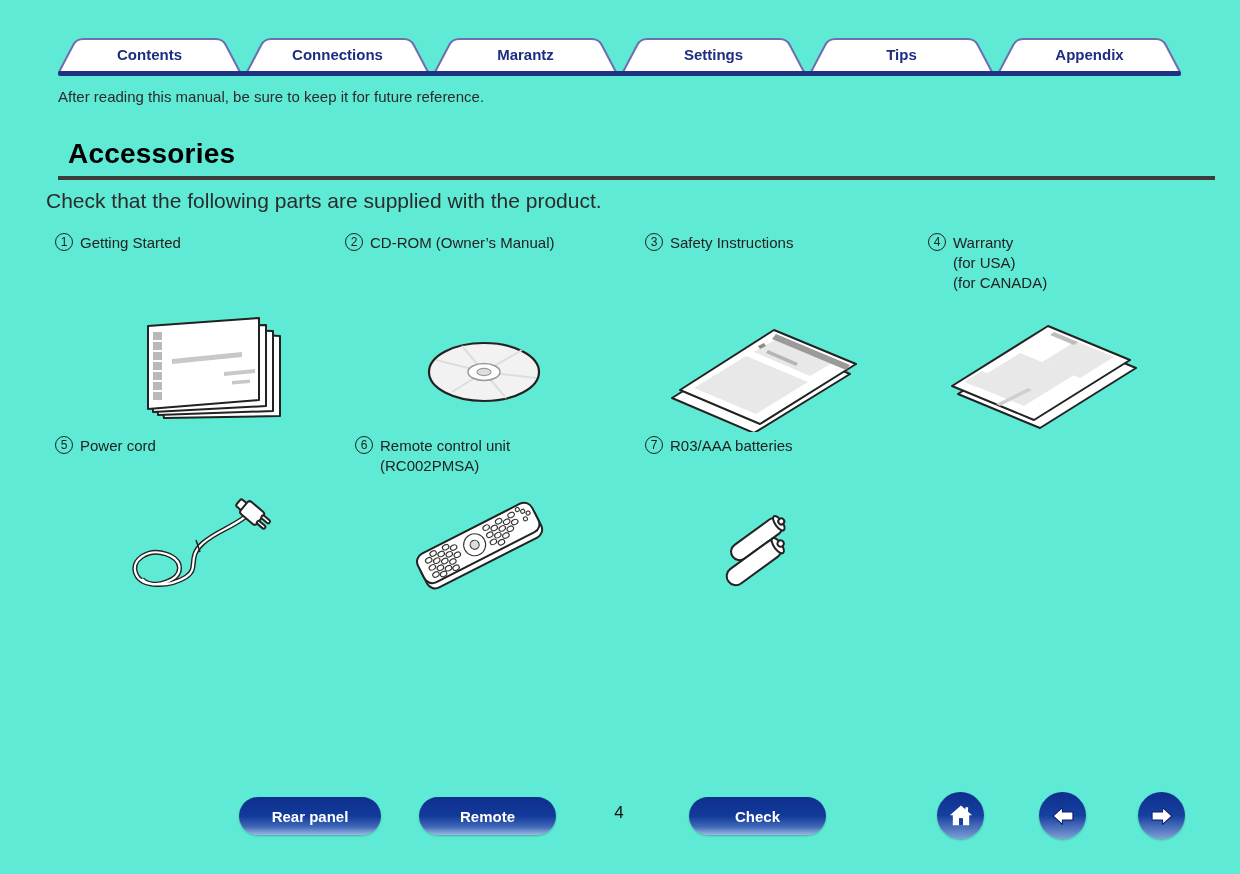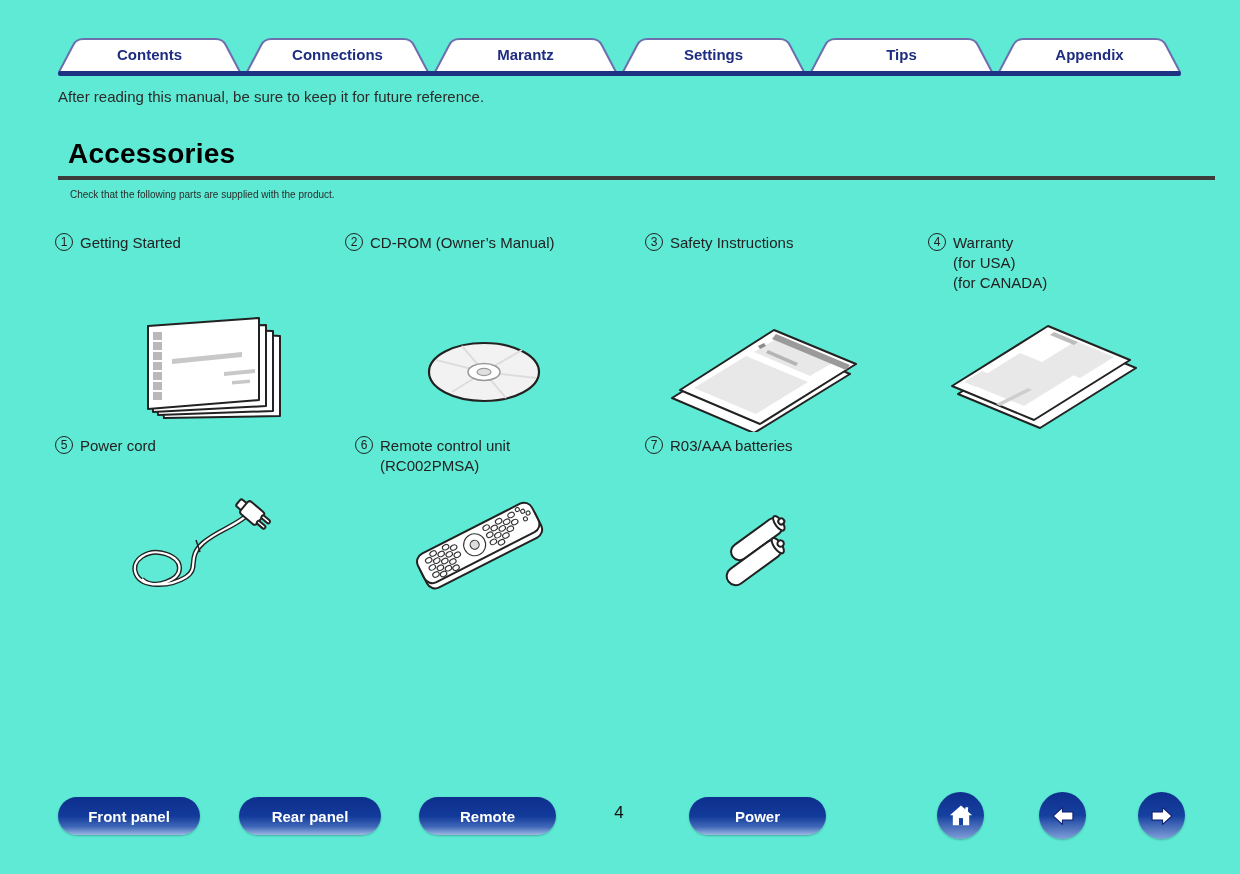--- a/index.html
+++ b/index.html
@@ -15,21 +15,21 @@
   .tab .tab-label{
     position:absolute;inset:0;display:flex;align-items:center;justify-content:center;
     font-size:15px;font-weight:bold;color:#1e2d80;padding-bottom:2px;
   }
   .tabrule{position:absolute;left:58px;top:71px;width:1123px;height:5px;background:#1e3282;border-radius:2px;}
   
   .intro{position:absolute;left:58px;top:86px;font-size:15px;line-height:22px;color:#2b2b2b;}
   
   .h1{position:absolute;left:68px;top:138px;font-size:28px;font-weight:bold;color:#000;letter-spacing:0.2px;}
   .h1rule{position:absolute;left:58px;top:176px;width:1157px;height:4px;background:#3c3c3c;}
-  .desc{position:absolute;left:70px;top:189px;font-size:10px;color:#2b2b2b;}
+  .desc{position:absolute;left:46px;top:189px;font-size:21px;color:#2b2b2b;}
   
   .acc-label{position:absolute;display:flex;gap:7px;font-size:15px;color:#222;align-items:flex-start;}
   .num{
     flex:0 0 auto;width:18px;height:18px;border:1.4px solid #222;border-radius:50%;
     display:flex;align-items:center;justify-content:center;font-size:12px;margin-top:0px;box-sizing:border-box;
   }
   .acc-text{line-height:20px;}
   .subline{line-height:20px;}
   .illus{position:absolute;}
   
@@ -258,32 +258,29 @@
         <circle cx="84" cy="50.5" r="3"></circle>
       </g>
       <g transform="translate(-4,7)">
         <rect x="18" y="42" width="64" height="18" rx="9"></rect>
         <ellipse cx="79" cy="51" rx="3.8" ry="9"></ellipse>
         <circle cx="82.5" cy="51" r="3.2"></circle>
       </g>
     </g>
   </svg>
 
-  <button class="pill" style="left:58px;width:142px;">
-    <span>Front panel</span>
-  </button>
   <button class="pill" style="left:239px;width:142px;">
     <span>Rear panel</span>
   </button>
   <button class="pill" style="left:419px;width:137px;">
     <span>Remote</span>
   </button>
   <div class="pagenum">4</div>
   <button class="pill" style="left:689px;width:137px;">
-    <span>Power</span>
+    <span>Check</span>
   </button>
 
   <button class="navcircle" style="left:937px;">
     <svg width="28" height="28" viewBox="0 0 24 24">
       <rect x="15.6" y="4.5" width="2.4" height="5" fill="#ffffff" transform="rotate(4 16.8 7)"></rect>
       <polygon points="12,3 21.5,11.4 19,11.4 19,20 5,20 5,11.4 2.5,11.4" fill="#ffffff"></polygon>
       <rect x="10.3" y="13.8" width="3.4" height="6.2" fill="#16409f"></rect>
     </svg>
   </button>
   <button class="navcircle" style="left:1039px;">

